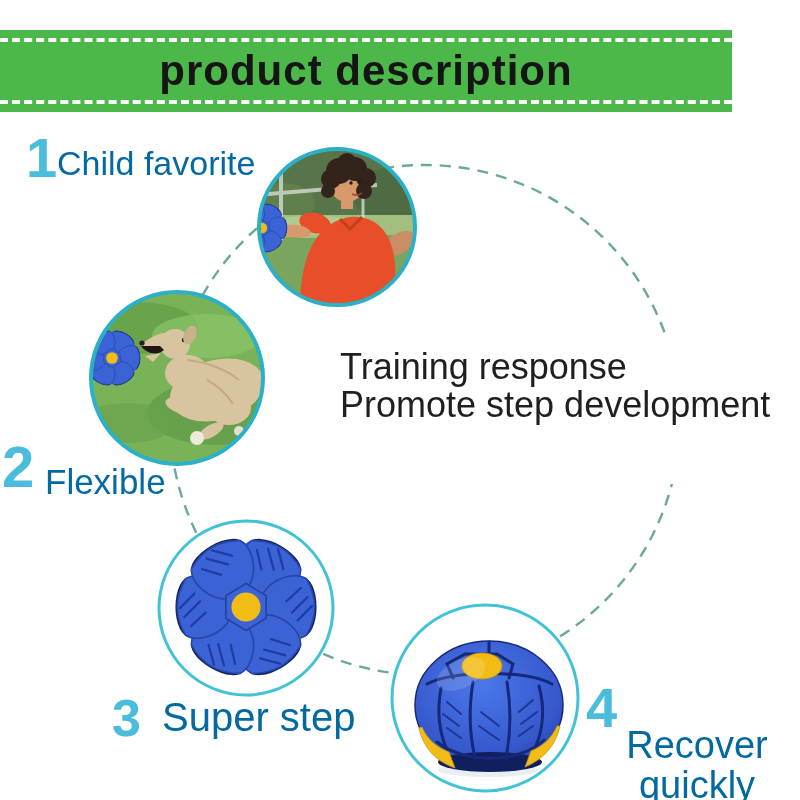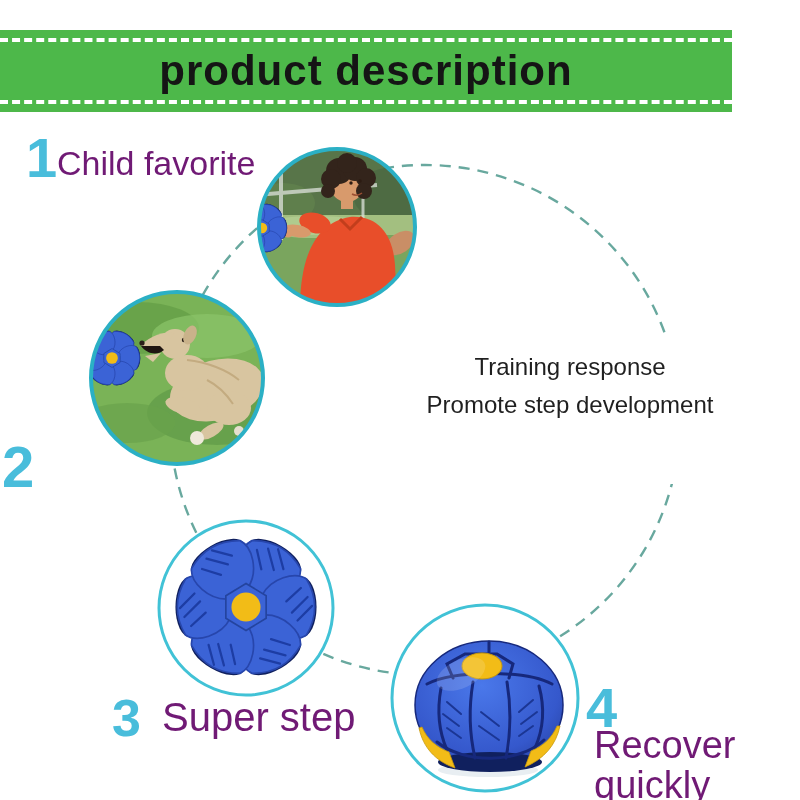--- a/index.html
+++ b/index.html
@@ -6,23 +6,23 @@
   .stage{position:relative;width:800px;height:800px;background:#ffffff;overflow:hidden;
          font-family:"Liberation Sans",sans-serif;}
   .bgsvg{position:absolute;left:0;top:0;}
   .banner{position:absolute;left:0;top:2px;width:732px;height:82px;background:#4db84a;margin-top:28px;}
   .banner .dash{position:absolute;left:0;width:100%;border-top:4px dashed #ffffff;}
   .banner .dash.t{top:8px;}
   .banner .dash.b{bottom:8px;}
   .banner-title{position:absolute;left:0;top:0;width:100%;height:82px;line-height:82px;
                 text-align:center;font-size:42px;font-weight:bold;color:#151515;letter-spacing:1px;}
   .num{position:absolute;color:#49bddb;font-weight:bold;line-height:1;}
-  .lbl{position:absolute;color:#701a75;line-height:1.05;}
-  .center-text{position:absolute;left:340px;top:348px;width:460px;text-align:center;
-               color:#1f1f1f;font-size:24px;line-height:38px;}
+  .lbl{position:absolute;color:#0369a1;line-height:1.05;text-align:center;}
+  .center-text{position:absolute;left:340px;top:348px;width:460px;text-align:left;
+               color:#1f1f1f;font-size:36px;line-height:38px;}
   svg{position:absolute;display:block;}
 </style>
 </head>
 <body>
 
 <div class="stage">
 
   <svg class="bgsvg" width="800" height="800" viewBox="0 0 800 800">
     <circle cx="425" cy="420" r="255" fill="none" stroke="#68a89e" stroke-width="2.4" stroke-dasharray="11 8"></circle>
     <rect x="350" y="334" width="450" height="150" fill="#ffffff"></rect>
@@ -138,20 +138,21 @@
         <use href="#petalB" transform="rotate(270)"></use>
           <use href="#petalB" transform="rotate(330)"></use>
         <path d="M 0 -21 L 18 -10 L 18 10 L 0 21 L -18 10 L -18 -10 Z" fill="#3b63d6" stroke="#24449f" stroke-width="1.5"></path>
         <circle r="13" fill="#f2bc17"></circle>
       </g>
     </g>
     <circle cx="90" cy="90" r="86" fill="none" stroke="#2bb0c5" stroke-width="4"></circle>
   </svg>
 
   <div class="num" style="left:2px;top:438px;font-size:58px;">2</div>
+  <div class="lbl" style="left:45px;top:464px;font-size:35px;">Flexible</div>
 
   <div class="center-text">
     <div>Training response</div>
     <div>Promote step development</div>
   </div>
 
   <svg style="left:155px;top:517px;" width="182" height="182" viewBox="0 0 182 182">
     <defs>
       <g id="petalC">
         <ellipse cx="0" cy="-50" rx="27" ry="13" fill="#10205e"></ellipse>

